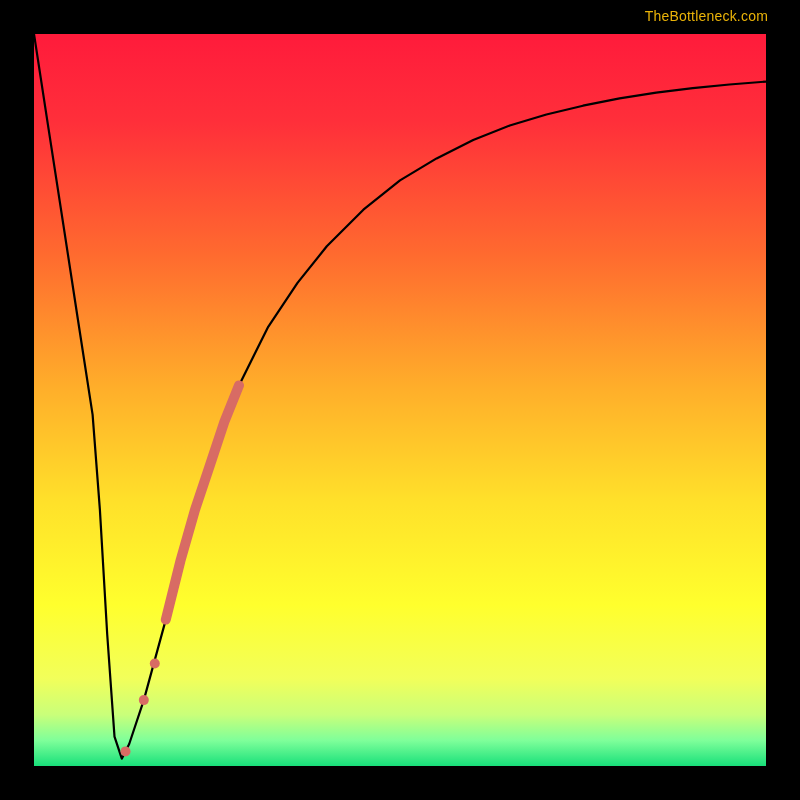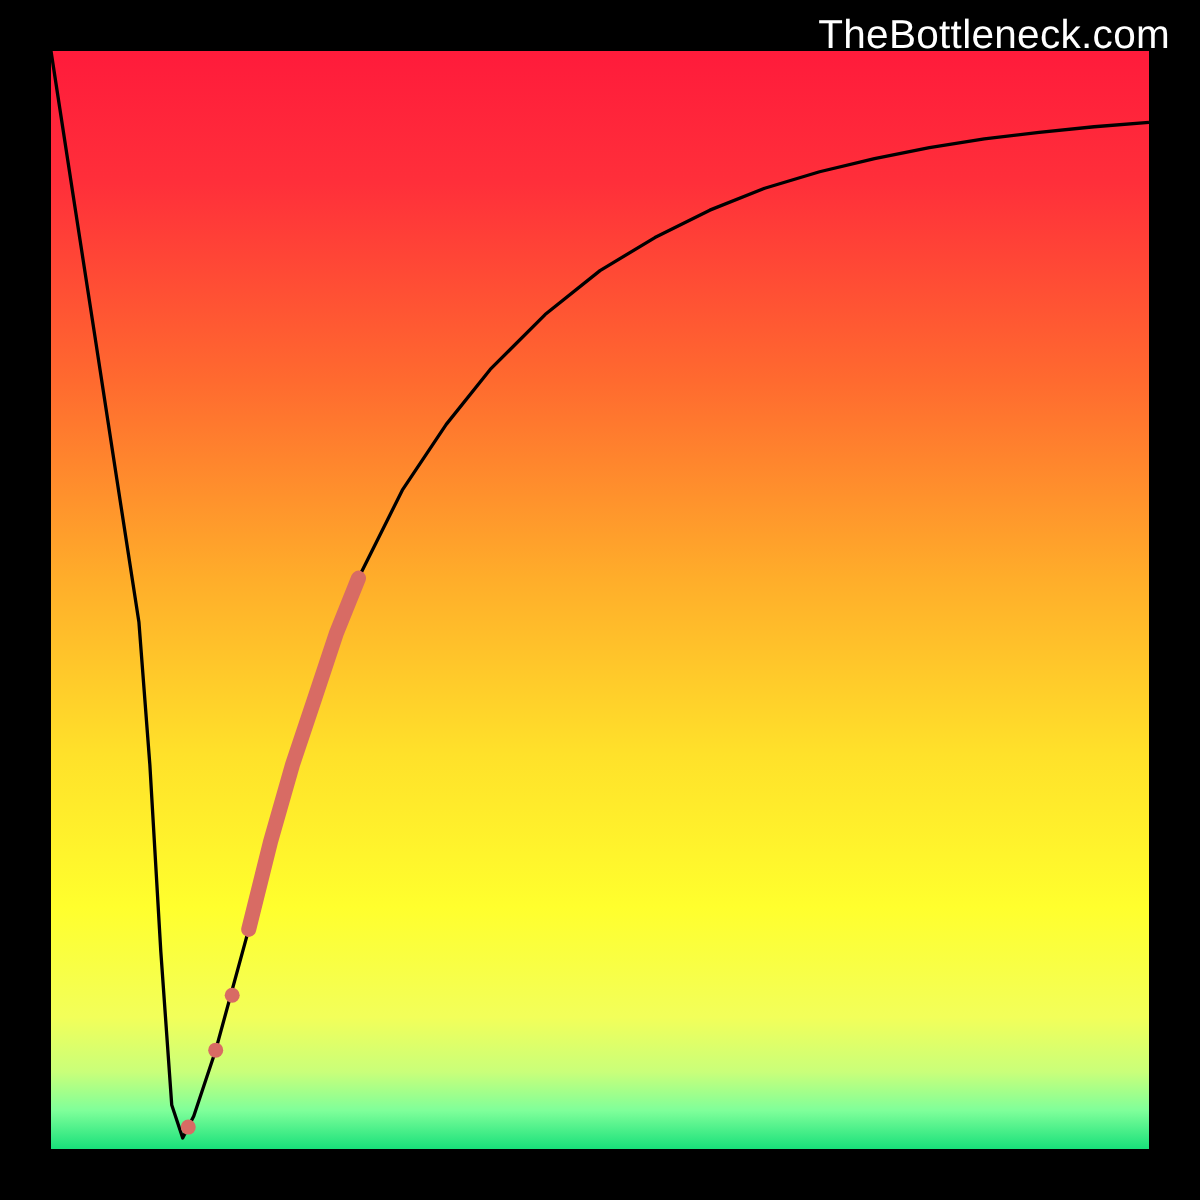--- a/index.html
+++ b/index.html
@@ -15,23 +15,23 @@
     position: absolute;
     top: 34px;
     left: 34px;
     width: 732px;
     height: 732px;
     overflow: hidden;
   }
   .watermark {
     position: absolute;
     top: 8px;
-    right: 20px;
-    color: #ffffff;
-    font-size: 27px;
+    right: 32px;
+    color: #eab308;
+    font-size: 14px;
     font-weight: 500;
     letter-spacing: 0.2px;
     user-select: none;
   }
   svg { display: block; }
 </style>
 </head>
 <body>
 
 <div class="frame">

